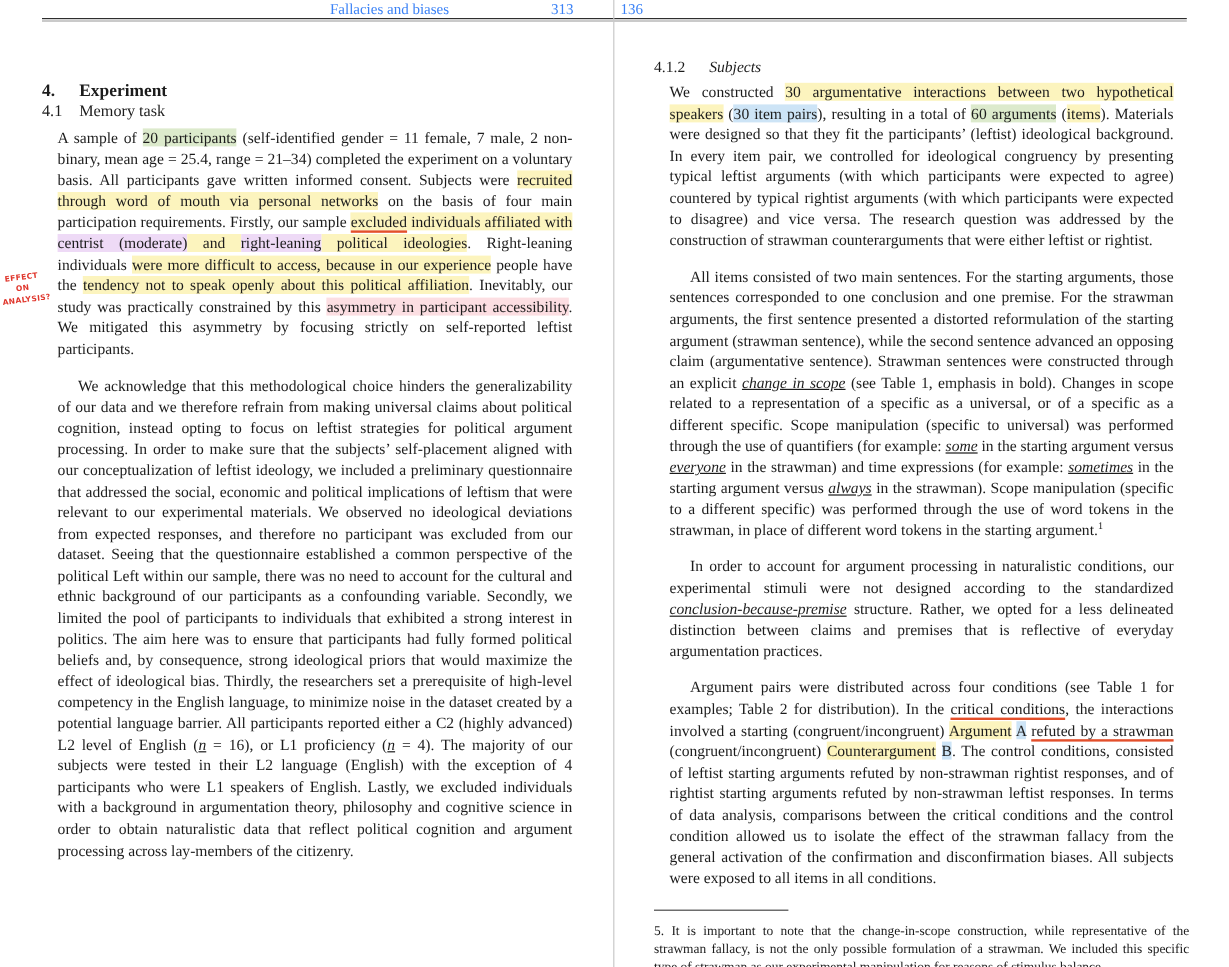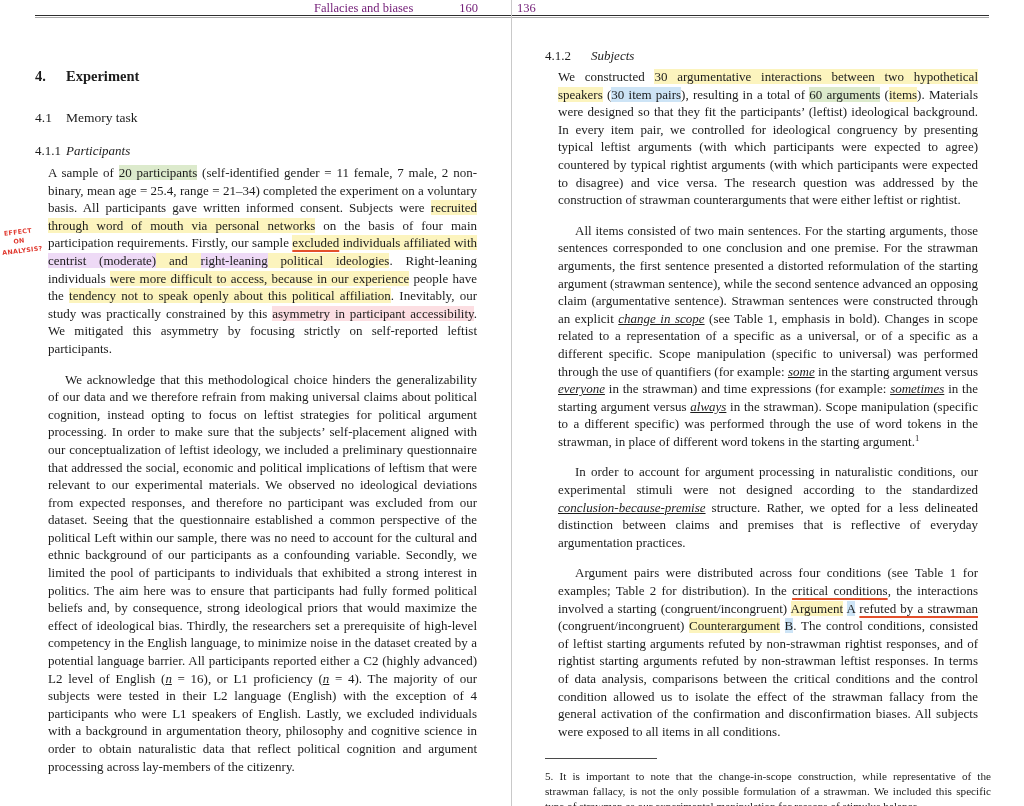--- a/index.html
+++ b/index.html
@@ -9,32 +9,32 @@
   }
   html,body{margin:0;padding:0;}
   body{
     width:1024px;height:806px;position:relative;background:#ffffff;overflow:hidden;
     font-family:"Liberation Serif", serif;color:#1c1c1c;
     -webkit-font-smoothing:antialiased;
   }
   .header-rule{position:absolute;top:15px;left:35px;width:954px;height:1px;
     border-top:1.4px solid #2e2e2e;border-bottom:1px solid #a8a8a8;}
   .divider{position:absolute;left:511px;top:0;width:1px;height:806px;background:#c9c9c9;}
-  .pg-header{position:absolute;top:1px;font-size:12.5px;line-height:14px;color:#701a75;}
+  .pg-header{position:absolute;top:1px;font-size:12.5px;line-height:14px;color:#3b82f6;gap:39px;}
   .pg-header .running{white-space:nowrap;}
   .hdr-left{left:35px;width:443px;display:flex;justify-content:flex-end;align-items:baseline;}
   .hdr-left .running{margin-right:46px;}
   .hdr-right{left:517px;width:473px;display:flex;align-items:baseline;}
   .hdr-right .running{margin-left:17px;}
   .col{position:absolute;top:18px;}
   .col-left{left:35px;width:455px;padding-top:50px;}
   .col-right{left:545px;width:446px;padding-top:30px;}
   .hrow{display:flex;align-items:baseline;}
   .h1{font-size:14.5px;font-weight:bold;}
-  .h2{font-size:13.5px;margin-top:25px;}
+  .h2{font-size:13.5px;}
   .h3{font-size:13px;margin-top:17px;}
   .hnum{min-width:31px;}
   .h3r .hnum{min-width:46px;}
   .ititle{font-style:italic;}
   .para{margin:13px;font-size:13px;line-height:17.6px;text-align:justify;}
   .col-left .para:first-of-type{margin-top:5px;}
   .col-right .para:first-of-type{margin-top:4px;}
   .ind{text-indent:17px;}
   .hl-y{background:var(--highlight-yellow);}
   .hl-g{background:var(--highlight-green);}
@@ -52,45 +52,41 @@
   .footnote{margin:10px 0 0;font-size:11.2px;line-height:14.8px;text-align:justify;}
 </style>
 </head>
 <body>
 
 <div class="header-rule"></div>
 <div class="divider"></div>
 
 <div class="pg-header hdr-left">
   <span class="running">Fallacies and biases</span>
-  <span class="pagenum">160</span>
+  <span class="pagenum">313</span>
 </div>
 <div class="pg-header hdr-right">
   <span class="pagenum">136</span>
 </div>
 
 <div class="margin-note">
   <div>EFFECT</div>
   <div>ON</div>
   <div>ANALYSIS?</div>
 </div>
 
 <div class="col col-left">
   <div class="hrow h1">
     <span class="hnum">4.</span>
     <span>Experiment</span>
   </div>
   <div class="hrow h2">
     <span class="hnum">4.1</span>
     <span>Memory task</span>
   </div>
-  <div class="hrow h3">
-    <span class="hnum">4.1.1</span>
-    <span class="ititle">Participants</span>
-  </div>
   <p class="para"><span>A sample of </span><span class="hl-g">20 participants</span><span> (self-identified gender = 11 female, 7 male, 2 non-binary, mean age = 25.4, range = 21–34) completed the experiment on a voluntary basis. All participants gave written informed consent. Subjects were </span><span class="hl-y">recruited through word of mouth via personal networks</span><span> on the basis of four main participation requirements. Firstly, our sample </span><span class="hl-y ul-r">excluded</span><span class="hl-y"> individuals affiliated with </span><span class="hl-p">centrist (moderate)</span><span class="hl-y"> and </span><span class="hl-p">right-leaning</span><span class="hl-y"> political ideologies</span><span>. Right-leaning individuals </span><span class="hl-y">were more difficult to access, because in our experience</span><span> people have the </span><span class="hl-y">tendency not to speak openly about this political affiliation</span><span>. Inevitably, our study was practically constrained by this </span><span class="hl-pk">asymmetry in participant accessibility</span><span>. We mitigated this asymmetry by focusing strictly on self-reported leftist participants.</span></p>
   <p class="para ind"><span>We acknowledge that this methodological choice hinders the generalizability of our data and we therefore refrain from making universal claims about political cognition, instead opting to focus on leftist strategies for political argument processing. In order to make sure that the subjects’ self-placement aligned with our conceptualization of leftist ideology, we included a preliminary questionnaire that addressed the social, economic and political implications of leftism that were relevant to our experimental materials. We observed no ideological deviations from expected responses, and therefore no participant was excluded from our dataset. Seeing that the questionnaire established a common perspective of the political Left within our sample, there was no need to account for the cultural and ethnic background of our participants as a confounding variable. Secondly, we limited the pool of participants to individuals that exhibited a strong interest in politics. The aim here was to ensure that participants had fully formed political beliefs and, by consequence, strong ideological priors that would maximize the effect of ideological bias. Thirdly, the researchers set a prerequisite of high-level competency in the English language, to minimize noise in the dataset created by a potential language barrier. All participants reported either a C2 (highly advanced) L2 level of English (</span><span class="it">n</span><span> = 16), or L1 proficiency (</span><span class="it">n</span><span> = 4). The majority of our subjects were tested in their L2 language (English) with the exception of 4 participants who were L1 speakers of English. Lastly, we excluded individuals with a background in argumentation theory, philosophy and cognitive science in order to obtain naturalistic data that reflect political cognition and argument processing across lay-members of the citizenry.</span></p>
 </div>
 
 <div class="col col-right">
   <div class="hrow h3 h3r" style="margin-top:0;">
     <span class="hnum">4.1.2</span>
     <span class="ititle">Subjects</span>
   </div>
   <p class="para"><span>We constructed </span><span class="hl-y">30 argumentative interactions between two hypothetical speakers</span><span> (</span><span class="hl-b">30 item pairs</span><span>), resulting in a total of </span><span class="hl-g">60 arguments</span><span> (</span><span class="hl-y">items</span><span>). Materials were designed so that they fit the participants’ (leftist) ideological background. In every item pair, we controlled for ideological congruency by presenting typical leftist arguments (with which participants were expected to agree) countered by typical rightist arguments (with which participants were expected to disagree) and vice versa. The research question was addressed by the construction of strawman counterarguments that were either leftist or rightist.</span></p>

